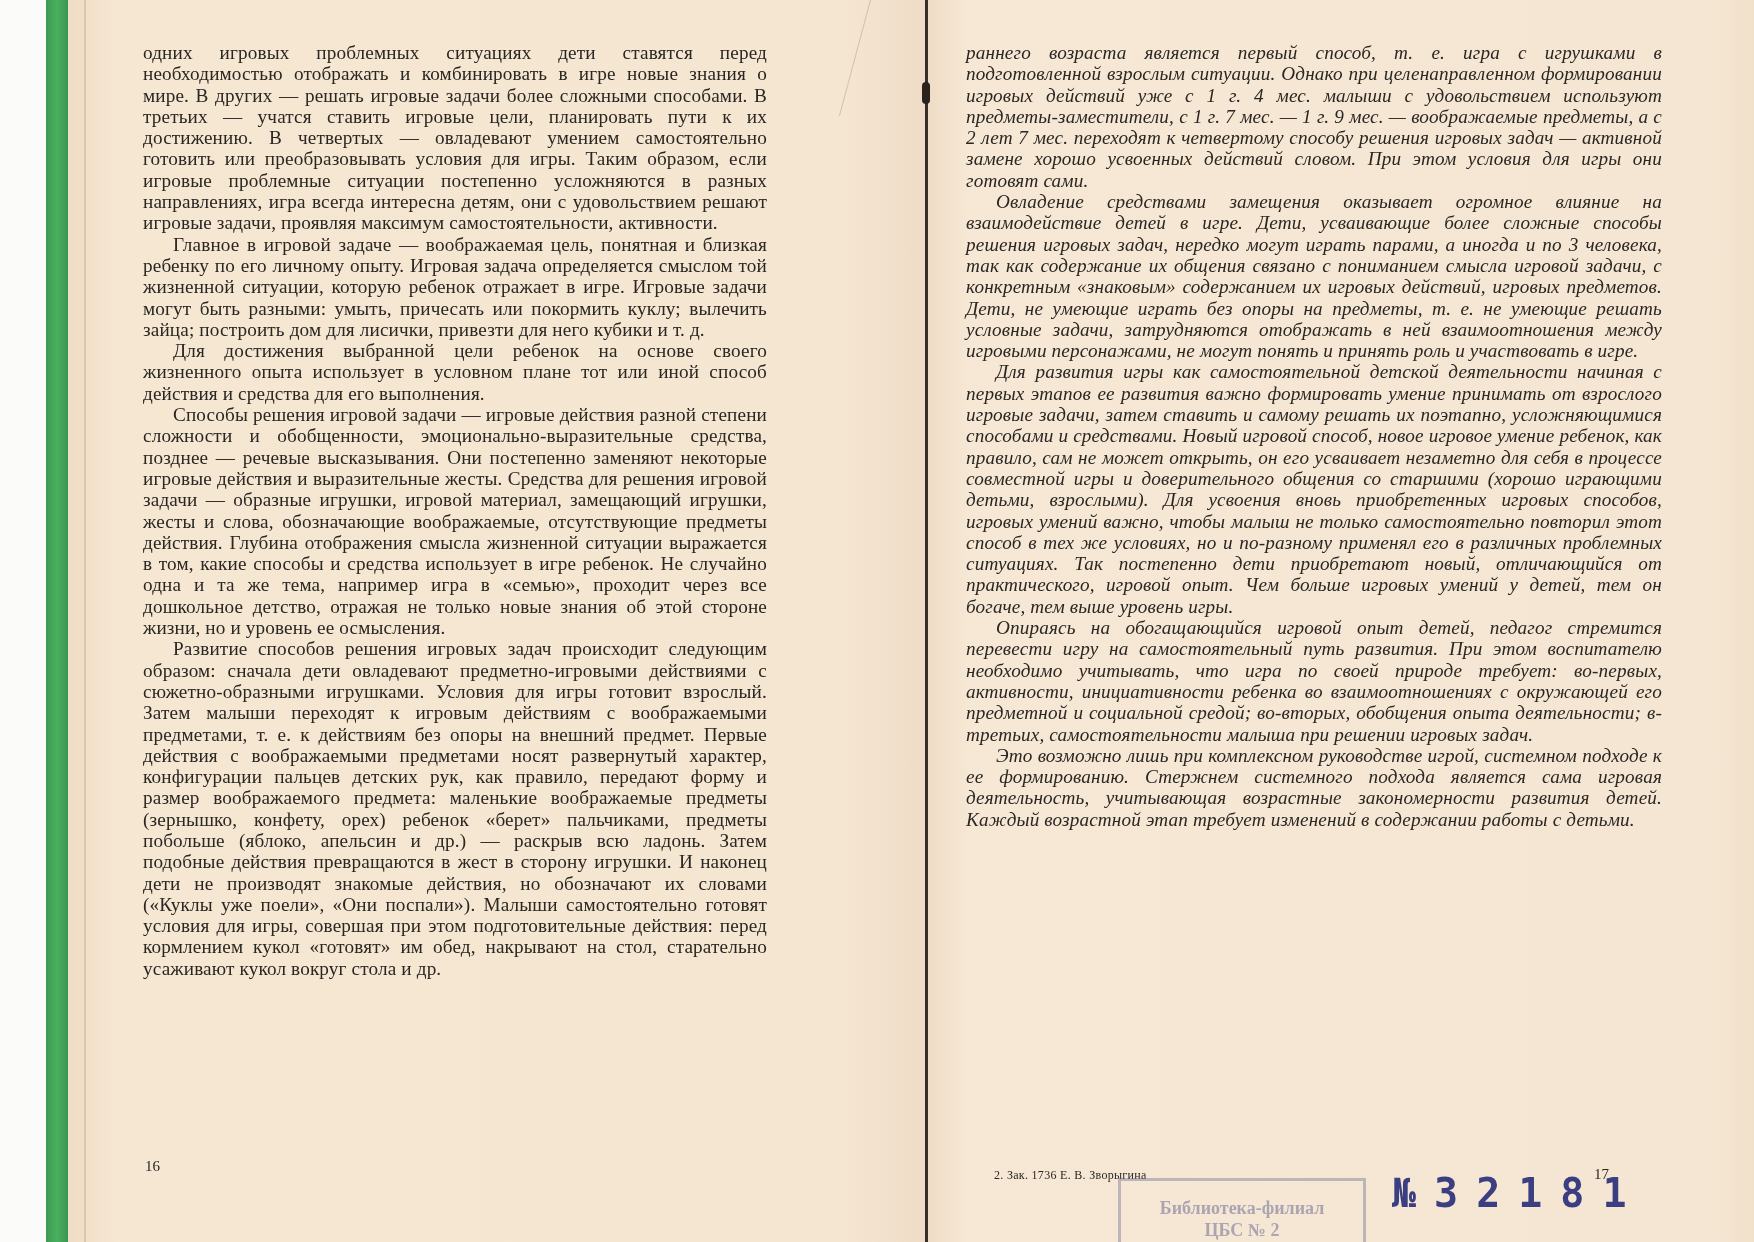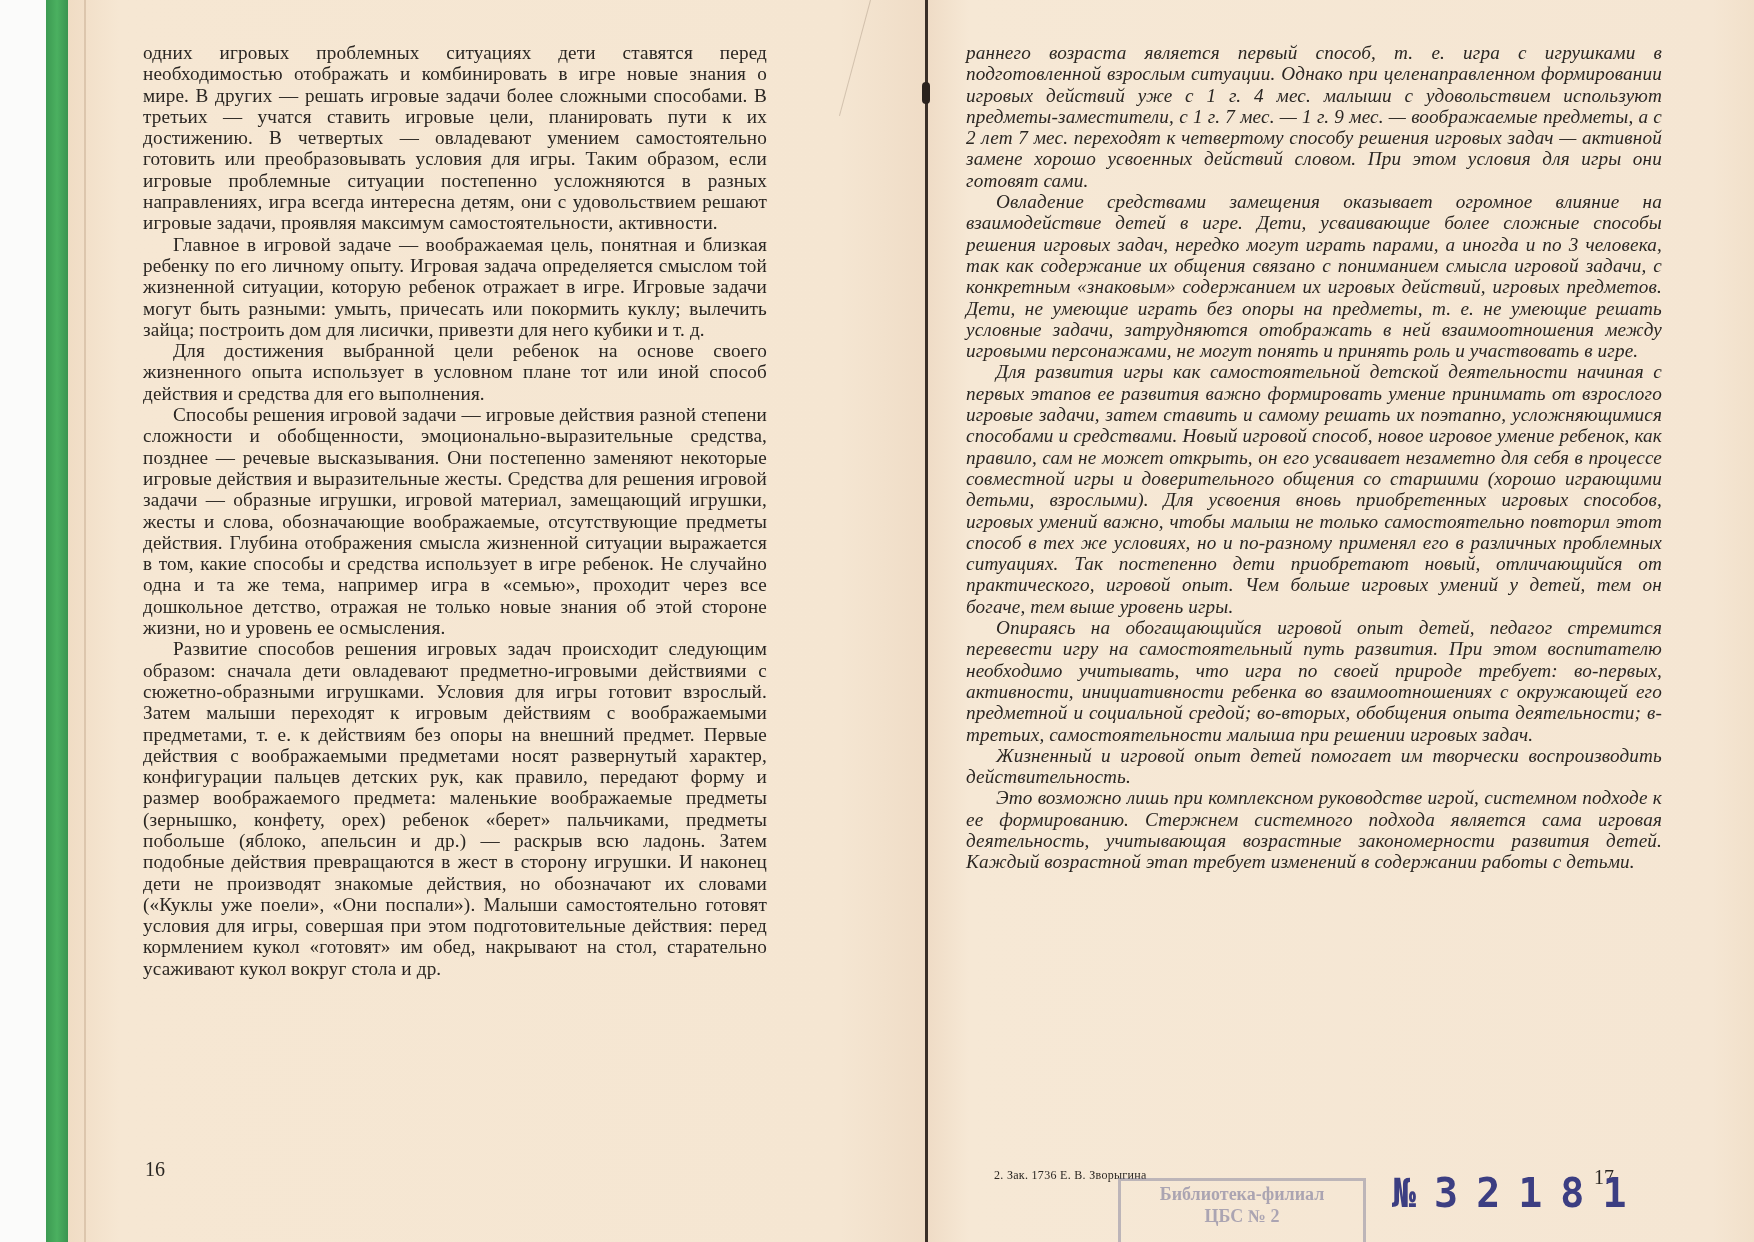--- a/index.html
+++ b/index.html
@@ -29,29 +29,29 @@
     .text-block {
       position: absolute;
       font-size: 19.2px; line-height: 21.3px;
       text-align: justify; letter-spacing: 0.15px;
     }
     .left-text { left: 143px; top: 42px; width: 624px; }
     .right-text { left: 966px; top: 42px; width: 696px; font-style: italic; }
     .text-block p { margin: 0; text-indent: 0; }
     .text-block p.indent { text-indent: 30px; }
     .italic { }
-    .page-num { position: absolute; font-size: 20px; }
+    .page-num { position: absolute; font-size: 15px; }
     .pn-left { left: 145px; top: 1158px; }
     .pn-right { left: 1594px; top: 1166px; }
     .footer-sig { position: absolute; left: 994px; top: 1168px; font-size: 12px; letter-spacing: 0.3px; }
     .stamp {
       position: absolute; left: 1118px; top: 1178px; width: 248px; height: 64px;
       border: 3px solid rgba(120,120,150,0.45); border-bottom: none; box-sizing: border-box;
       color: rgba(110,110,150,0.55); text-align: center; font-size: 18px; line-height: 22px;
-      padding-top: 2px; font-weight: bold;
+      padding-top: 16px; font-weight: bold;
     }
     .inv-number {
       position: absolute; left: 1392px; top: 1170px;
       font-family: "DejaVu Sans Mono", monospace; font-size: 40px; letter-spacing: 18px;
       color: #3c3e82; font-weight: bold;
     }
     .crack { position: absolute; left: 870px; top: 0; width: 1px; height: 120px; background: rgba(150,130,110,0.35); transform: rotate(15deg); transform-origin: top; }
   </style>
 </head>
 <body>
@@ -73,21 +73,20 @@
   <p class="indent">Способы решения игровой задачи — игровые действия разной степени сложности и обобщенности, эмоционально-выразительные средства, позднее — речевые высказывания. Они постепенно заменяют некоторые игровые действия и выразительные жесты. Средства для решения игровой задачи — образные игрушки, игровой материал, замещающий игрушки, жесты и слова, обозначающие воображаемые, отсутствующие предметы действия. Глубина отображения смысла жизненной ситуации выражается в том, какие способы и средства использует в игре ребенок. Не случайно одна и та же тема, например игра в «семью», проходит через все дошкольное детство, отражая не только новые знания об этой стороне жизни, но и уровень ее осмысления.</p>
   <p class="indent"><span>Развитие способов решения игровых задач происходит следующим образом: сначала дети овладевают предметно-игровыми действиями с сюжетно-образными игрушками. Условия для игры готовит взрослый. Затем малыши переходят к игровым действиям с воображаемыми предметами, т. е. к действиям без опоры на внешний предмет. Первые действия с воображаемыми предметами носят развернутый характер, конфигурации пальцев детских рук, как правило, передают форму и размер воображаемого предмета: маленькие воображаемые предметы (зернышко, конфету, орех) ребенок «берет» пальчиками, предметы побольше (яблоко, апельсин и др.) — раскрыв всю ладонь. Затем подобные действия превращаются в жест в сторону игрушки. И наконец дети не производят знакомые действия, но обозначают их словами (</span><span class="italic">«Куклы уже поели», «Они поспали»</span><span>). Малыши самостоятельно готовят условия для игры, совершая при этом подготовительные действия: перед кормлением кукол «готовят» им обед, накрывают на стол, старательно усаживают кукол вокруг стола и др.</span></p>
 </div>
 <div class="page-num pn-left">16</div>
 
 <div class="text-block right-text">
   <p>раннего возраста является первый способ, т. е. игра с игрушками в подготовленной взрослым ситуации. Однако при целенаправленном формировании игровых действий уже с 1 г. 4 мес. малыши с удовольствием используют предметы-заместители, с 1 г. 7 мес. — 1 г. 9 мес. — воображаемые предметы, а с 2 лет 7 мес. переходят к четвертому способу решения игровых задач — активной замене хорошо усвоенных действий словом. При этом условия для игры они готовят сами.</p>
   <p class="indent">Овладение средствами замещения оказывает огромное влияние на взаимодействие детей в игре. Дети, усваивающие более сложные способы решения игровых задач, нередко могут играть парами, а иногда и по 3 человека, так как содержание их общения связано с пониманием смысла игровой задачи, с конкретным «знаковым» содержанием их игровых действий, игровых предметов. Дети, не умеющие играть без опоры на предметы, т. е. не умеющие решать условные задачи, затрудняются отображать в ней взаимоотношения между игровыми персонажами, не могут понять и принять роль и участвовать в игре.</p>
   <p class="indent">Для развития игры как самостоятельной детской деятельности начиная с первых этапов ее развития важно формировать умение принимать от взрослого игровые задачи, затем ставить и самому решать их поэтапно, усложняющимися способами и средствами. Новый игровой способ, новое игровое умение ребенок, как правило, сам не может открыть, он его усваивает незаметно для себя в процессе совместной игры и доверительного общения со старшими (хорошо играющими детьми, взрослыми). Для усвоения вновь приобретенных игровых способов, игровых умений важно, чтобы малыш не только самостоятельно повторил этот способ в тех же условиях, но и по-разному применял его в различных проблемных ситуациях. Так постепенно дети приобретают новый, отличающийся от практического, игровой опыт. Чем больше игровых умений у детей, тем он богаче, тем выше уровень игры.</p>
   <p class="indent">Опираясь на обогащающийся игровой опыт детей, педагог стремится перевести игру на самостоятельный путь развития. При этом воспитателю необходимо учитывать, что игра по своей природе требует: во-первых, активности, инициативности ребенка во взаимоотношениях с окружающей его предметной и социальной средой; во-вторых, обобщения опыта деятельности; в-третьих, самостоятельности малыша при решении игровых задач.</p>
-  <p class="indent">Жизненный и игровой опыт детей помогает им творчески воспроизводить действительность.</p>
   <p class="indent">Это возможно лишь при комплексном руководстве игрой, системном подходе к ее формированию. Стержнем системного подхода является сама игровая деятельность, учитывающая возрастные закономерности развития детей. Каждый возрастной этап требует изменений в содержании работы с детьми.</p>
 </div>
 <div class="footer-sig">2. Зак. 1736 Е. В. Зворыгина</div>
 <div class="page-num pn-right">17</div>
 
 <div class="stamp">
   <div>Библиотека-филиал</div>
   <div>ЦБС № 2</div>
 </div>
 <div class="inv-number">№32181</div>

